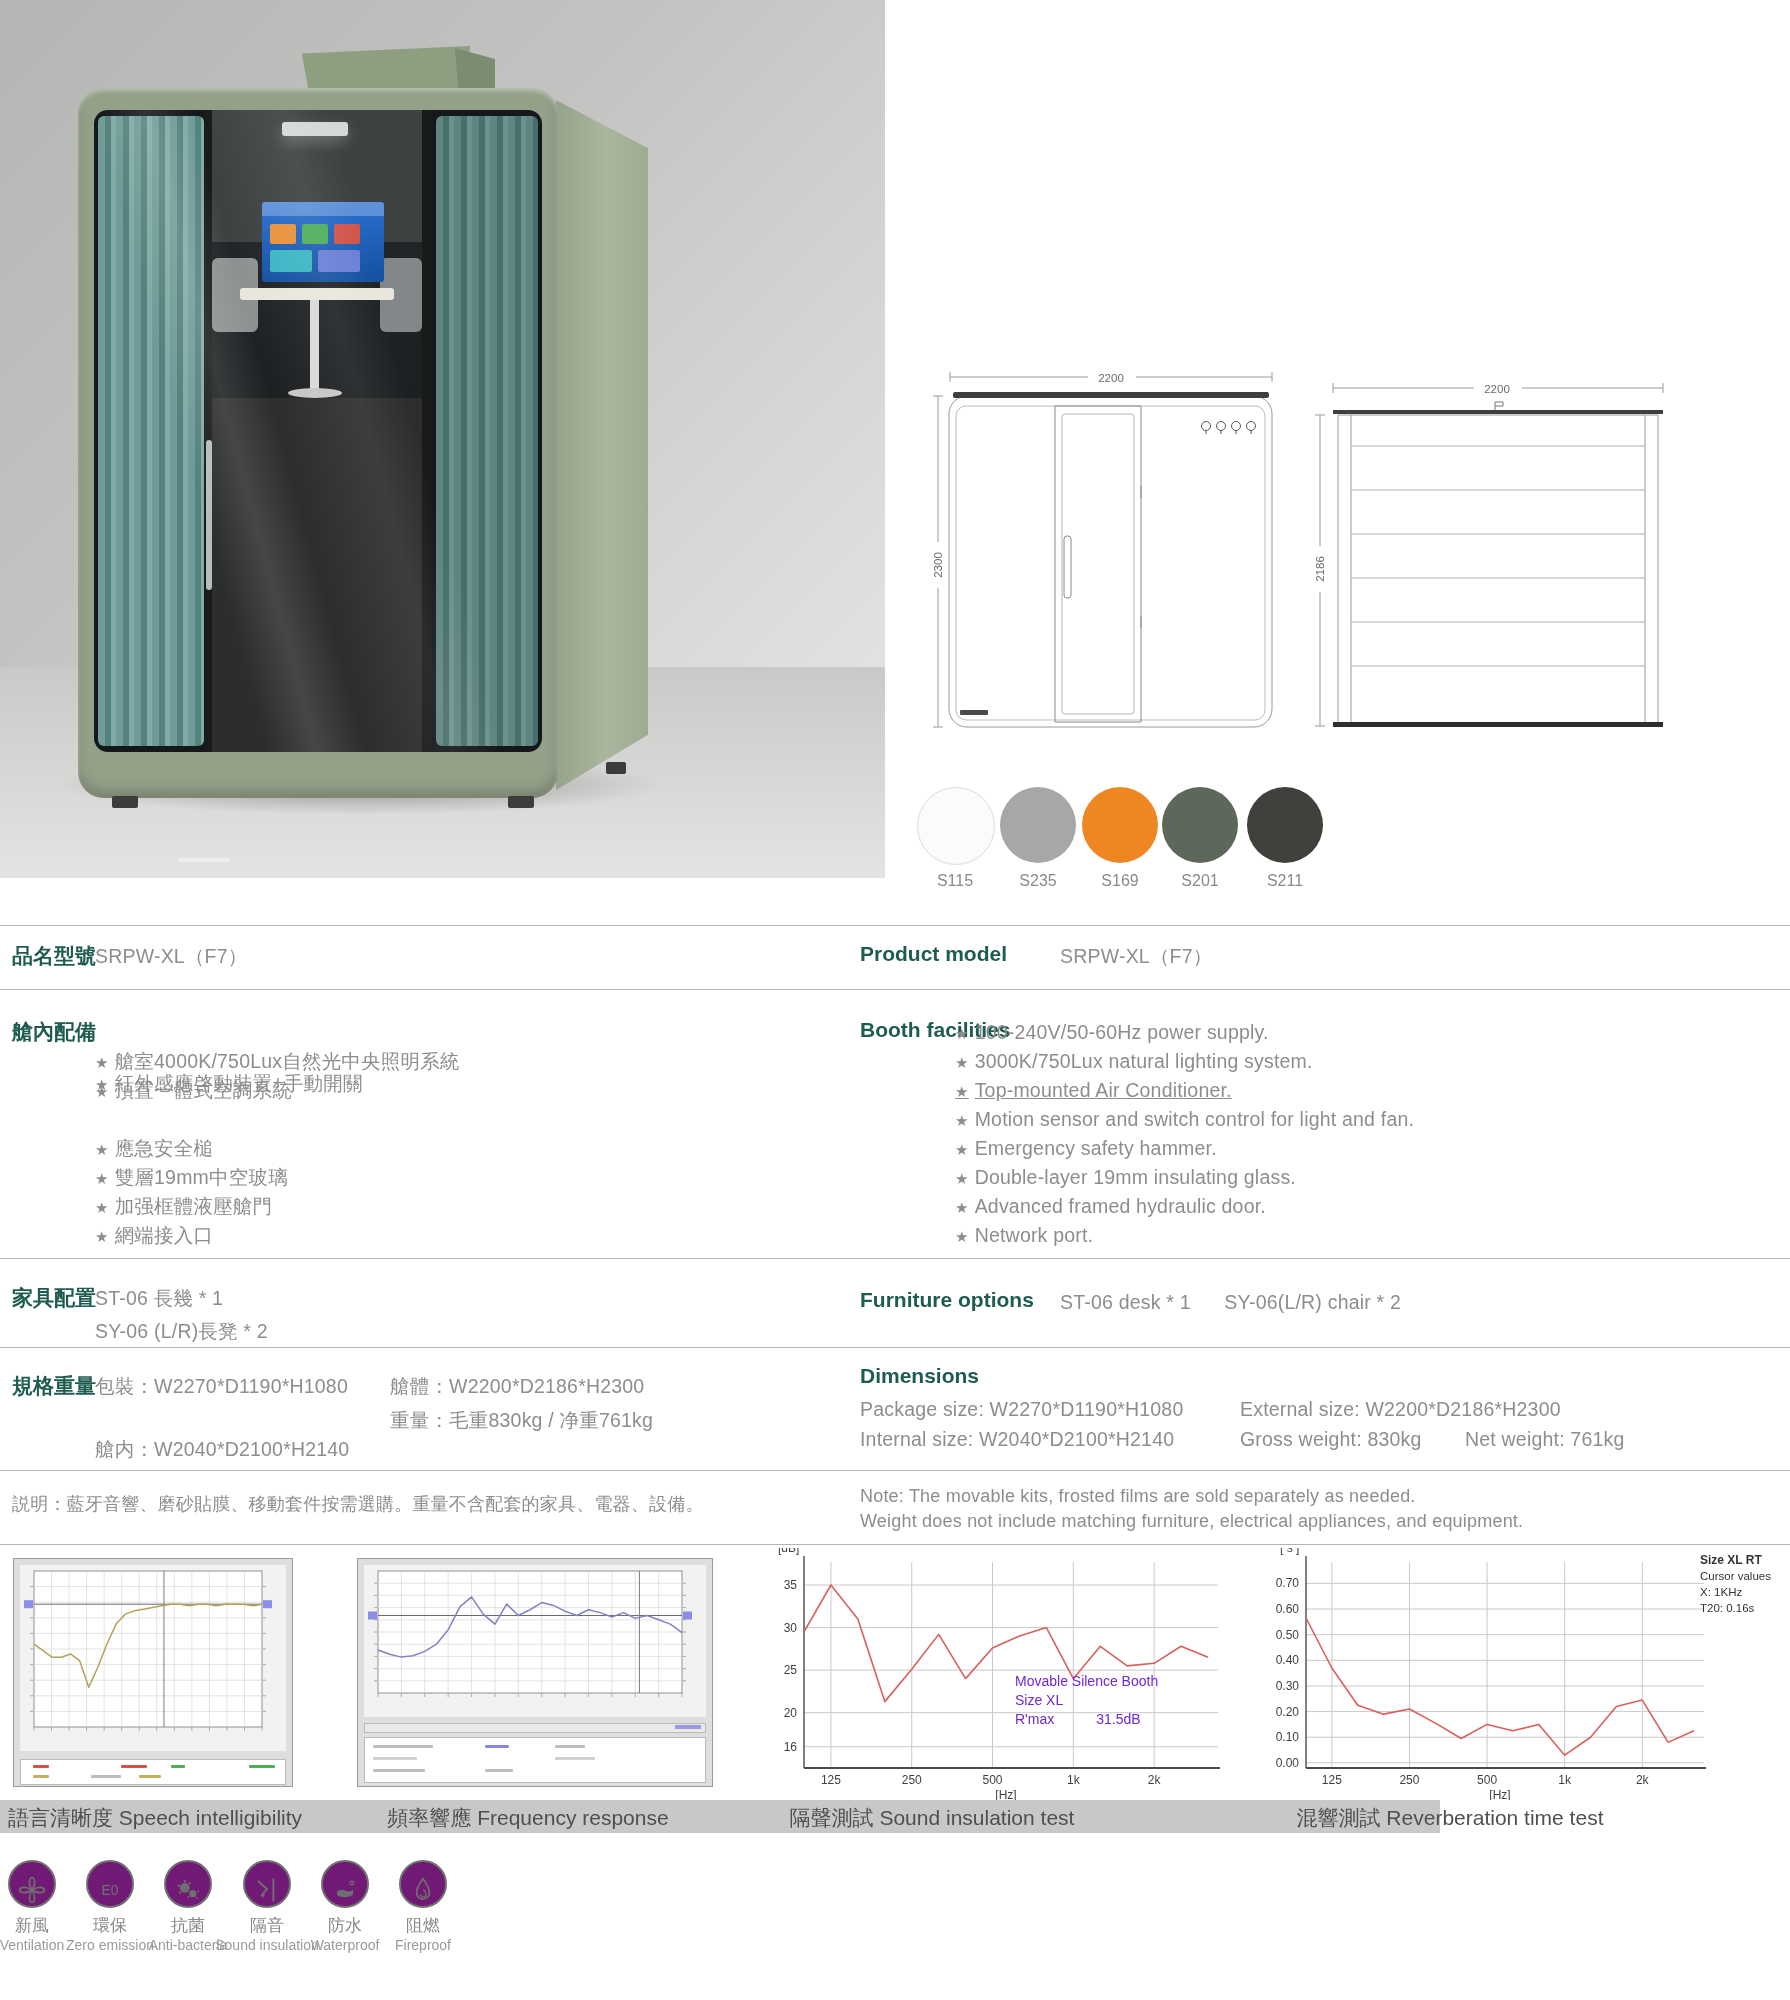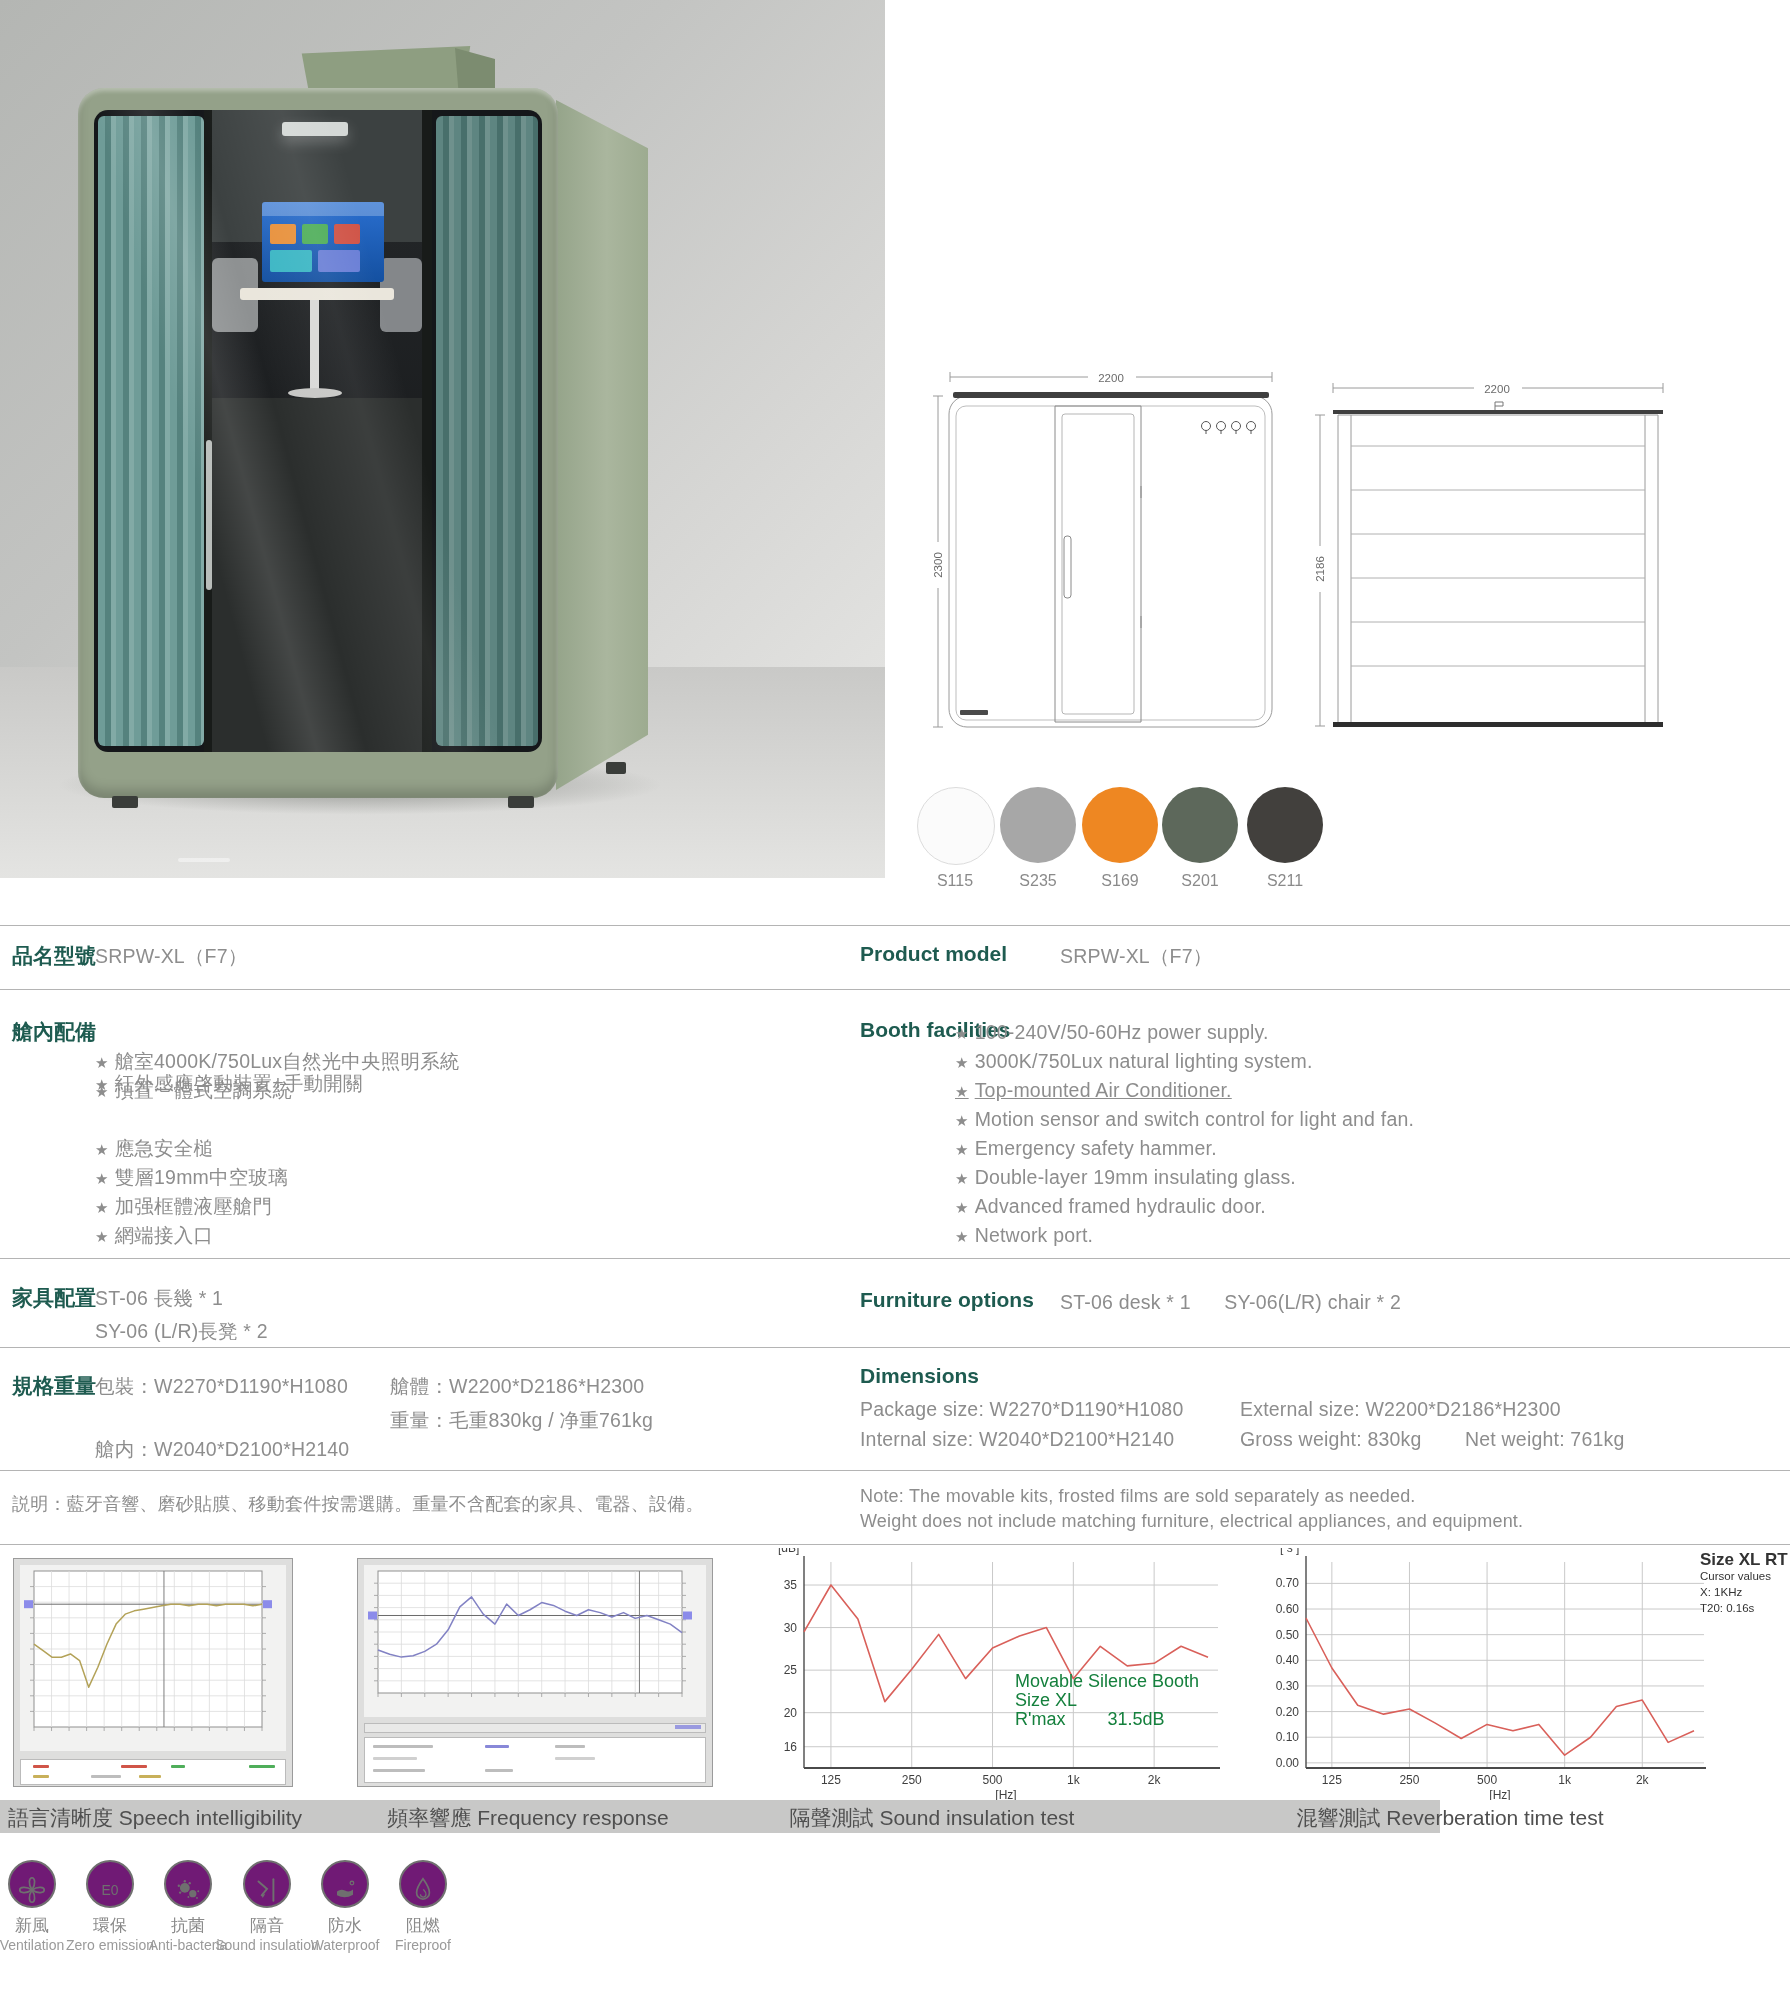--- a/index.html
+++ b/index.html
@@ -75,23 +75,23 @@
   .zh-label,.en-label{position:absolute;color:#1e5b50;font-weight:bold;font-size:21px;}
   .cell{position:absolute;font-size:19.5px;color:#8d8d8d;letter-spacing:.2px;white-space:nowrap;}
   .star{color:#8d8d8d;margin-right:6px;font-size:15px;}
 
   
   .panel{position:absolute;background:#dededd;border:1px solid #9b9b9b;box-sizing:border-box;padding:6px;}
   .panel .legend{margin-top:4px;background:#fff;border:1px solid #bbb;height:24px;position:relative;}
   .mark{position:absolute;height:3px;border-radius:1px;}
   .caption-bar{position:absolute;left:0;top:1800px;width:1440px;height:33px;background:#c8c8c7;}
   .caption{position:absolute;top:4px;transform:translateX(-50%);font-size:21px;color:#4f4f4f;white-space:nowrap;}
-  .anno{position:absolute;font-size:18px;color:#15803d;line-height:19px;}
+  .anno{position:absolute;font-size:14px;color:#6d28d9;line-height:19px;}
   .cursorbox{position:absolute;font-size:11.5px;color:#333;line-height:16px;}
-  .cursorbox .big{font-size:17px;font-weight:bold;}
+  .cursorbox .big{font-size:12px;font-weight:bold;}
 
   
   .badge-circle{position:absolute;top:1860px;width:48px;height:48px;border:2px solid #707070;border-radius:50%;
         box-sizing:border-box;display:flex;align-items:flex-end;justify-content:center;background:#701a75;}
   .badge-zh{position:absolute;top:1914px;width:110px;text-align:center;font-size:17px;color:#8a8a8a;}
   .badge-en{position:absolute;top:1937px;width:120px;text-align:center;font-size:14px;color:#9a9a9a;}
 </style>
 </head>
 <body>
 

